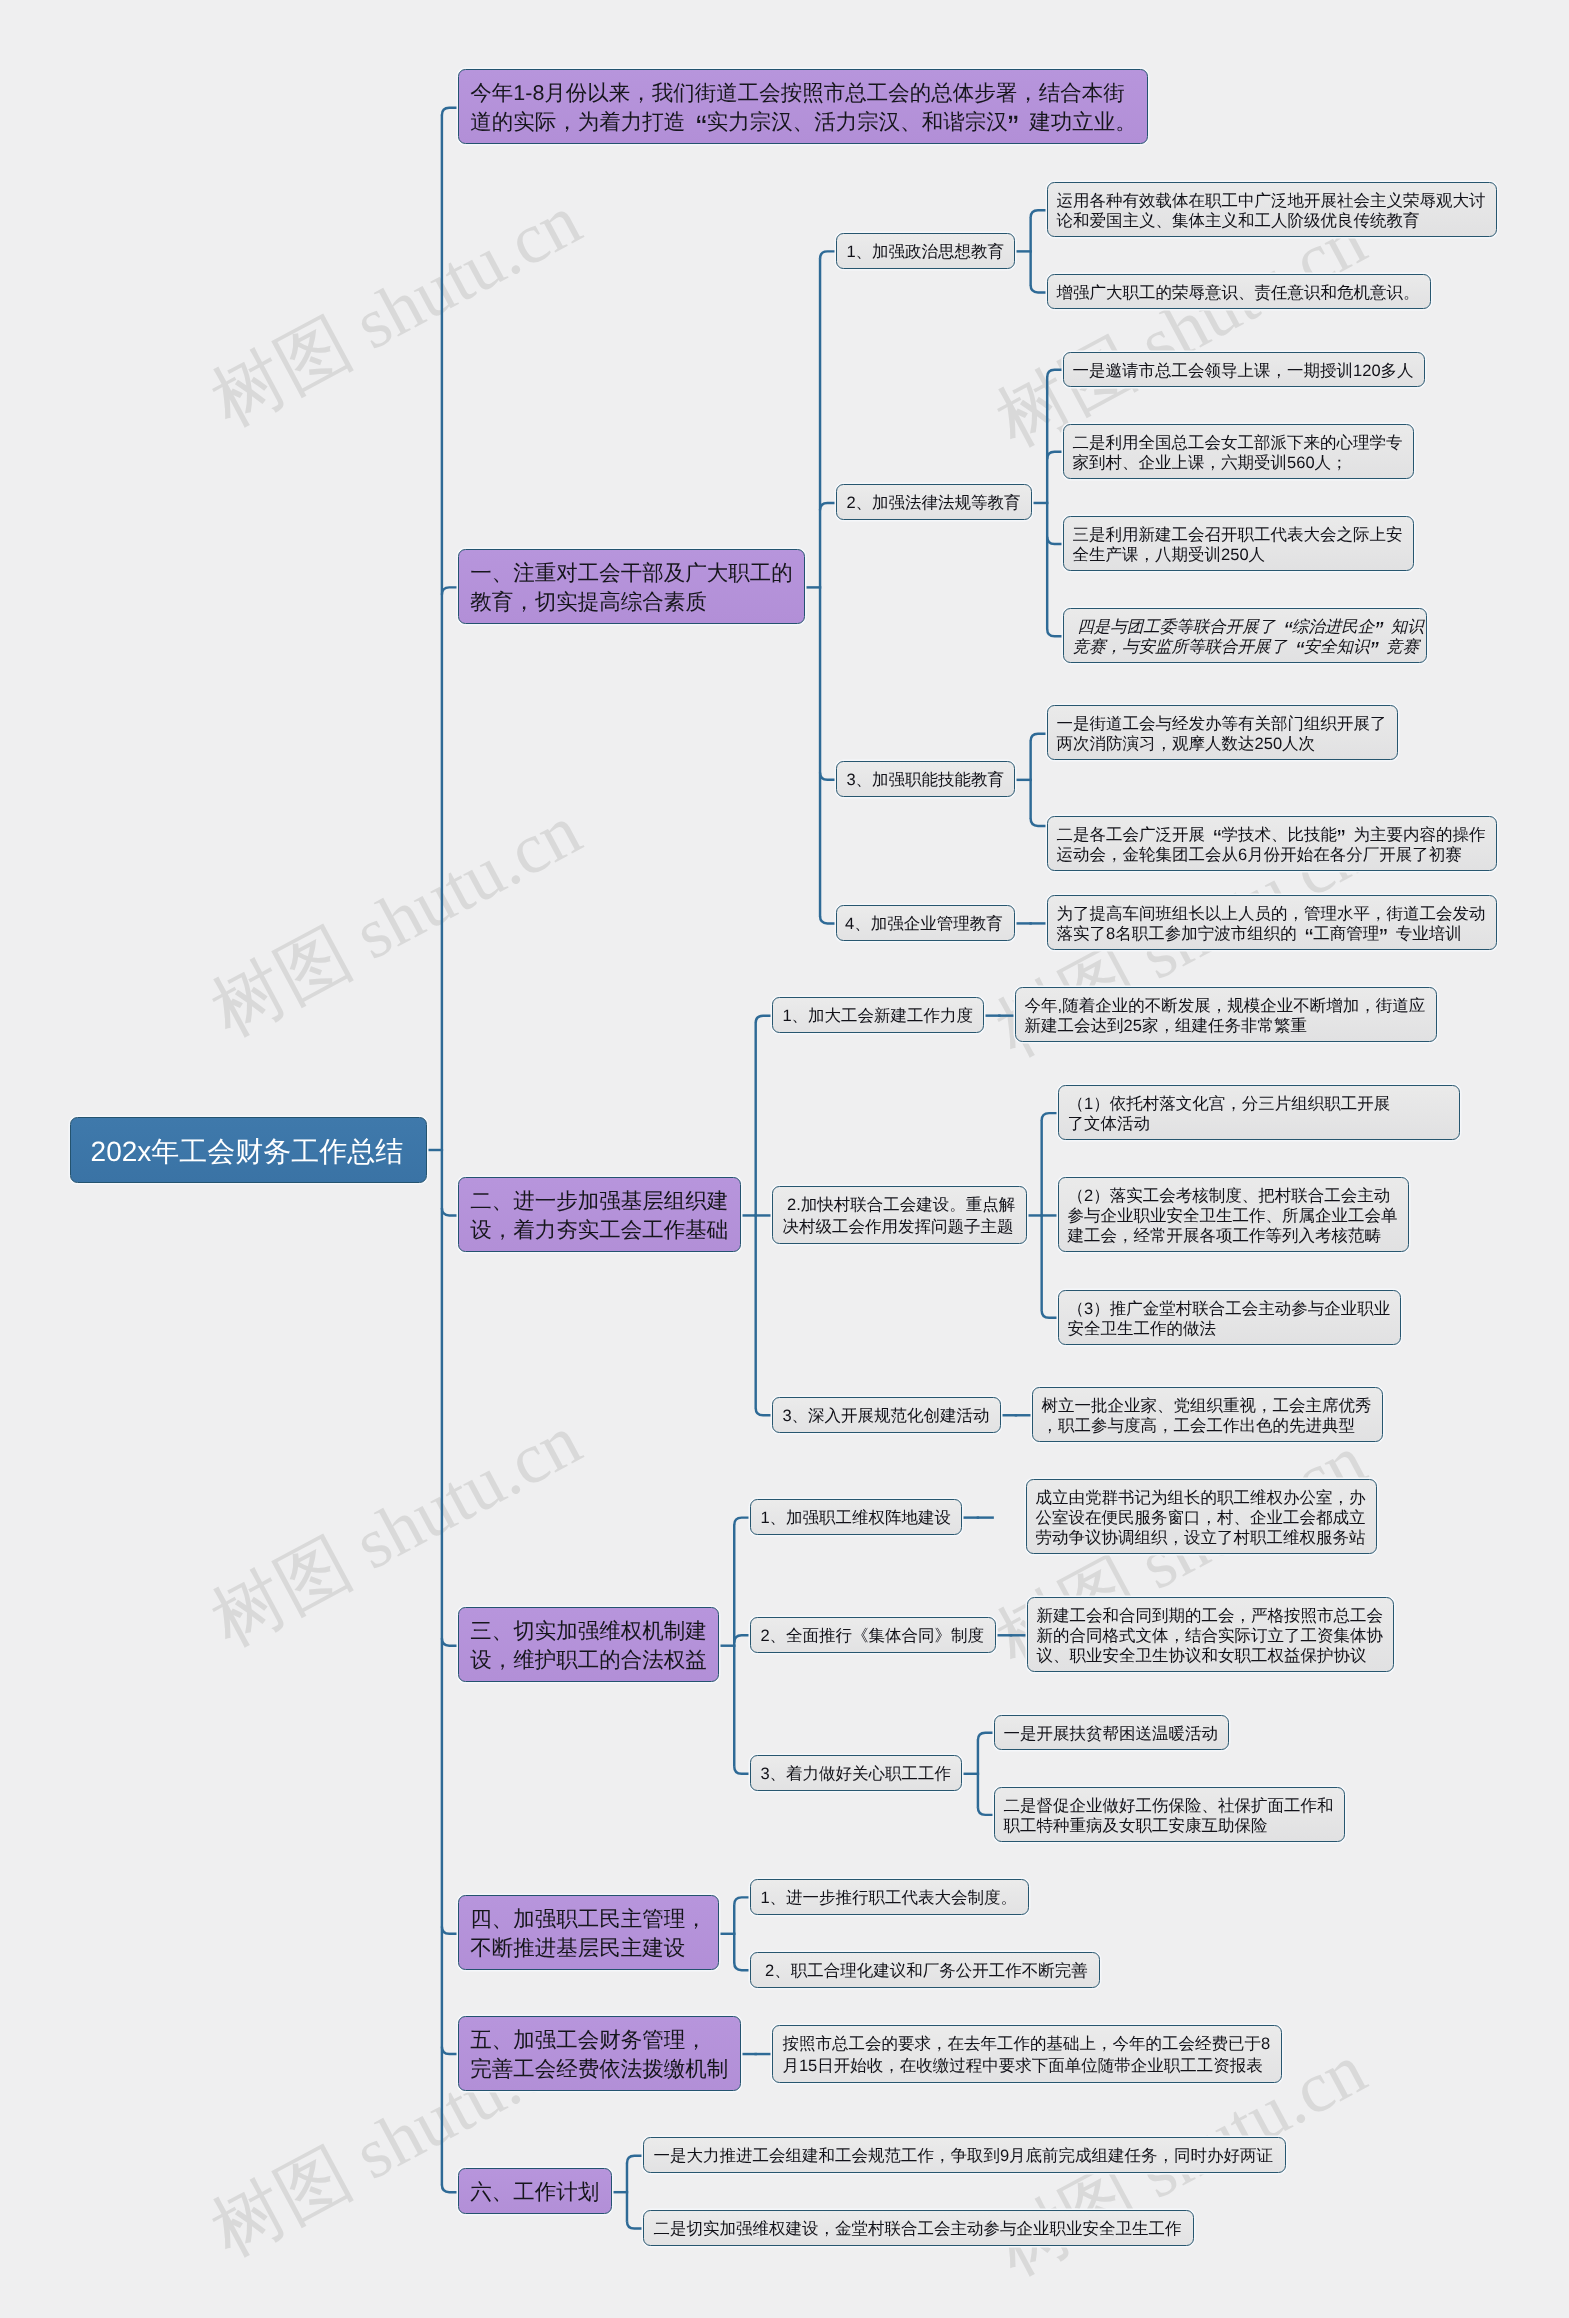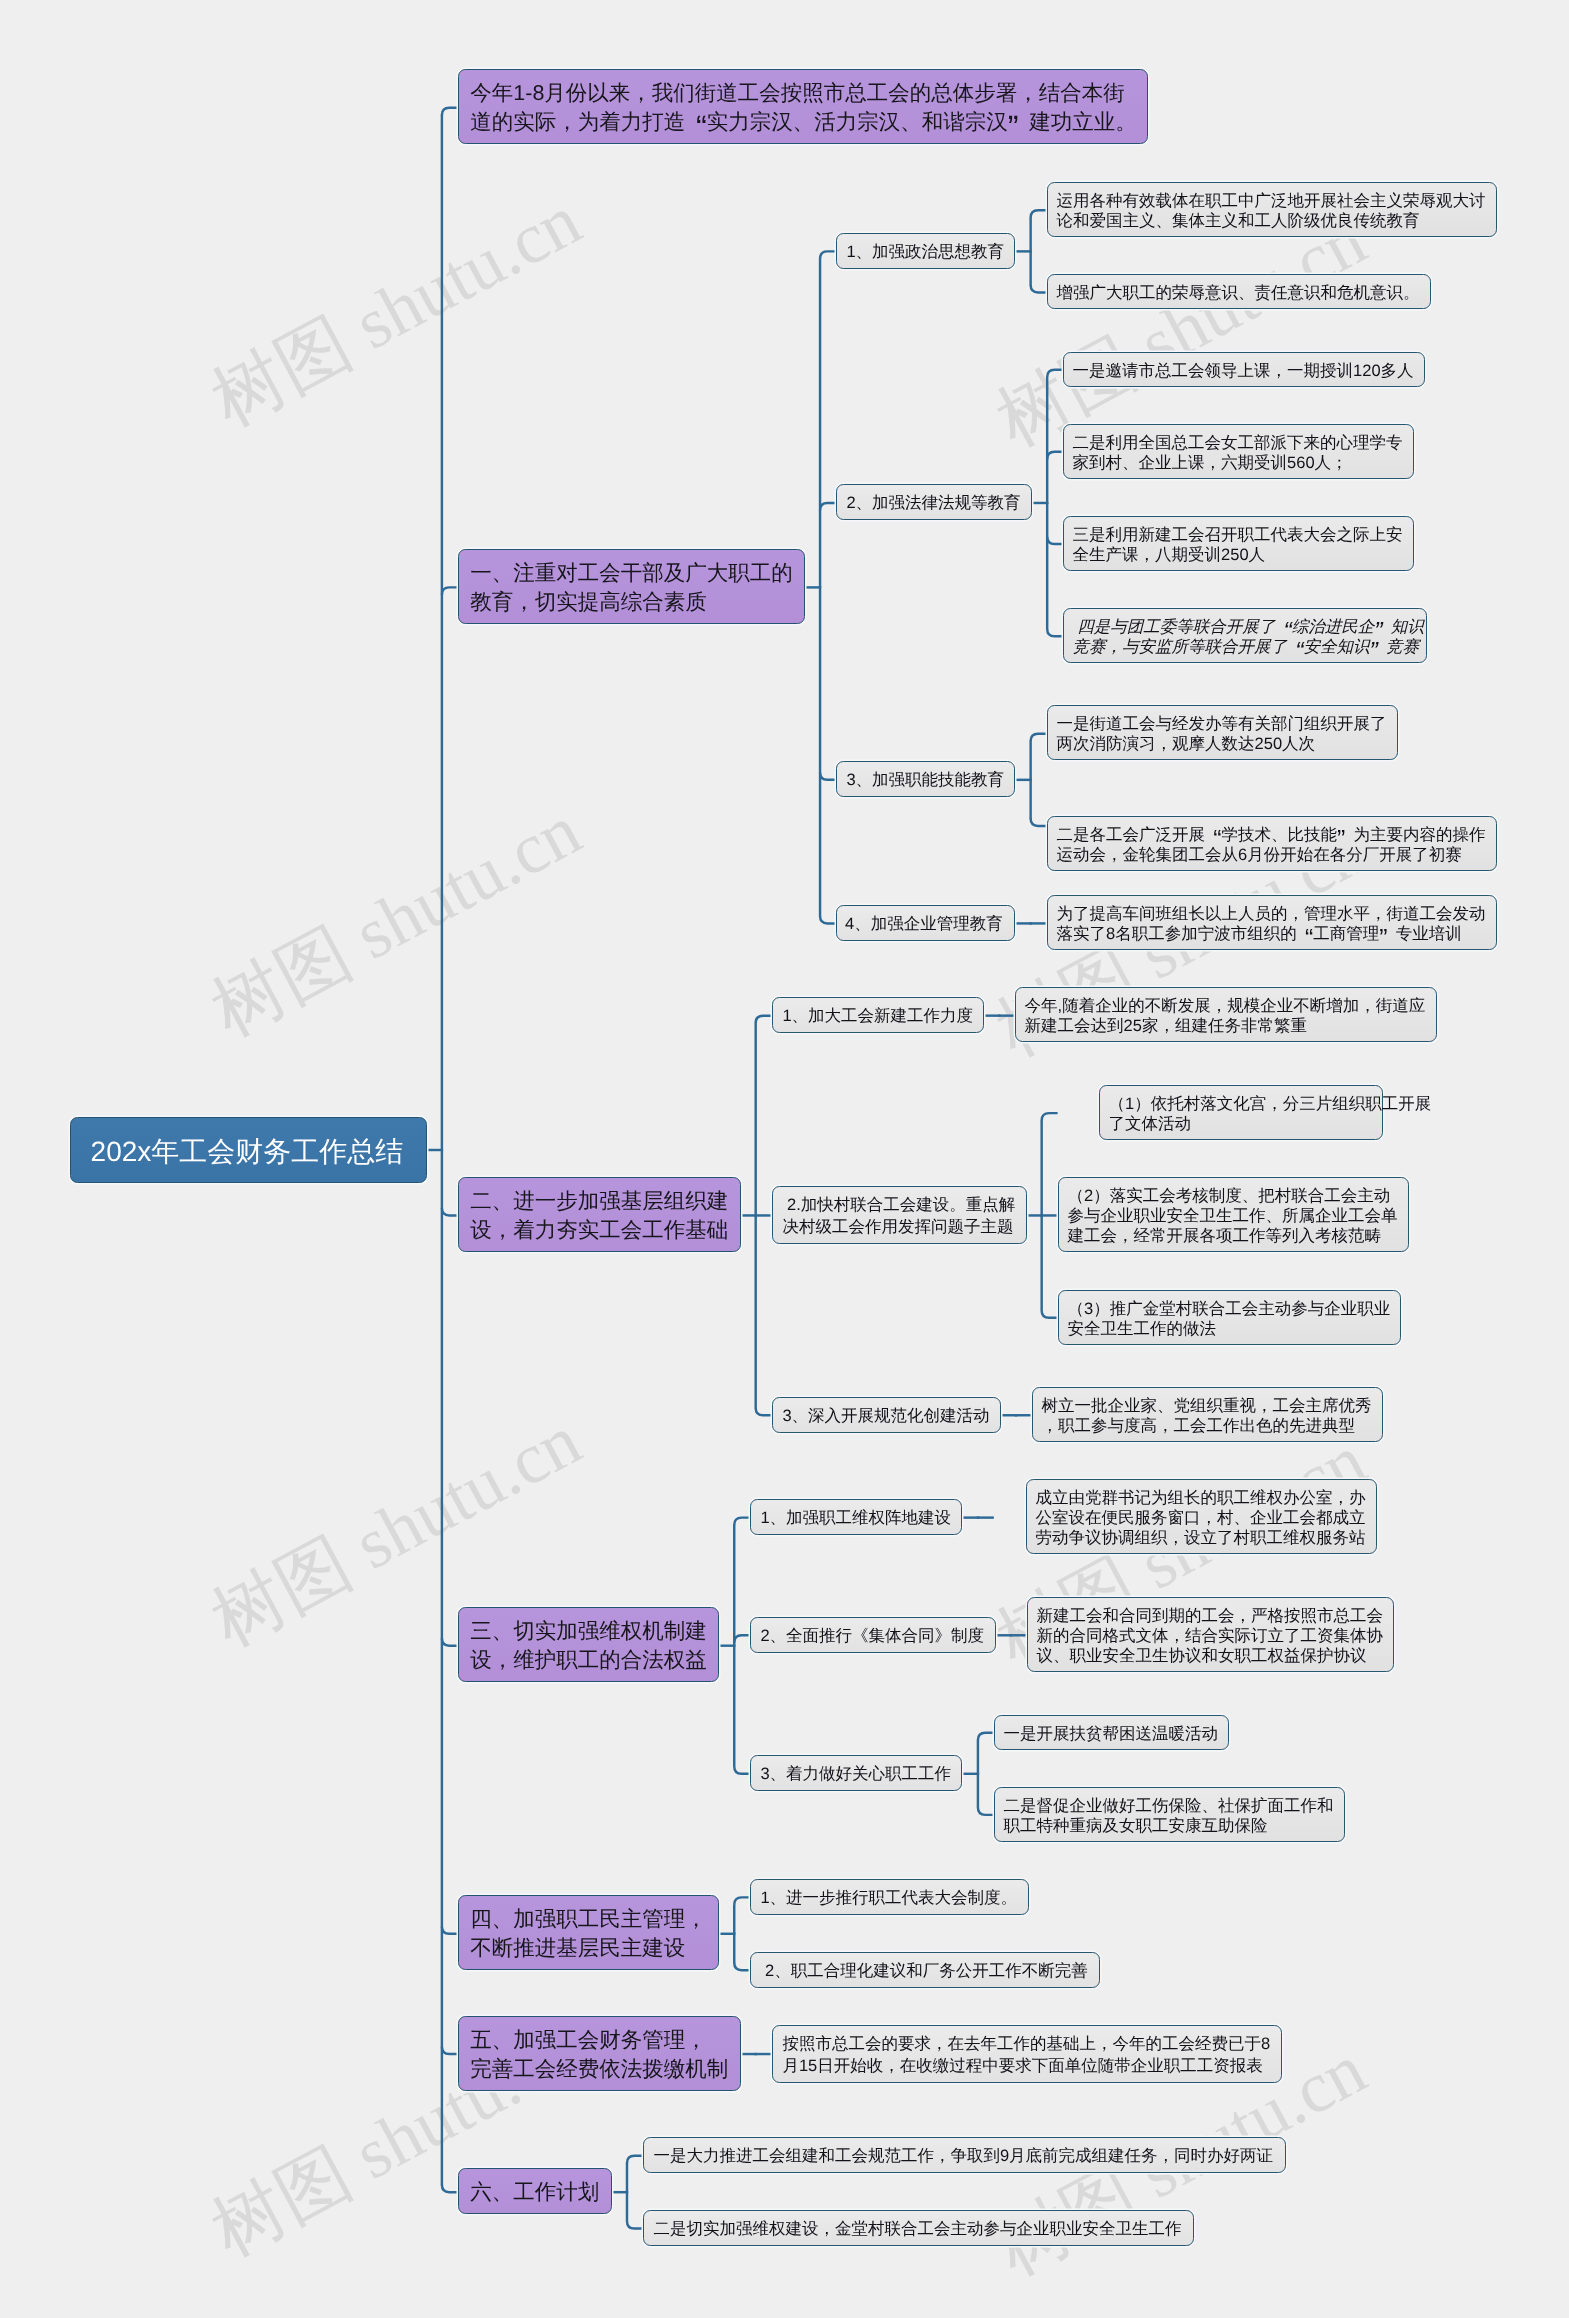--- a/index.html
+++ b/index.html
@@ -186,21 +186,21 @@
         <span class="ln">1、加大工会新建工作力度</span>
       </div>
       <div class="node lvl-3" title="今年,随着企业的不断发展，规模企业不断增加，街道应新建工会达到25家，组建任务非常繁重" style="left: 1015px; top: 987px; width: 422px;">
         <span class="ln">今年,随着企业的不断发展，规模企业不断增加，街道应</span>
         <span class="ln">新建工会达到25家，组建任务非常繁重</span>
       </div>
       <div class="node lvl-2" title=" 2.加快村联合工会建设。重点解决村级工会作用发挥问题子主题" style="left: 772px; top: 1186px; width: 255px;">
         <span class="ln"> 2.加快村联合工会建设。重点解</span>
         <span class="ln">决村级工会作用发挥问题子主题</span>
       </div>
-      <div class="node lvl-3" title="（1）依托村落文化宫，分三片组织职工开展了文体活动" style="left: 1058px; top: 1085px; width: 284px; margin-left: 41px;">
+      <div class="node lvl-3" title="（1）依托村落文化宫，分三片组织职工开展了文体活动" style="left: 1058px; top: 1085px; width: 402px;">
         <span class="ln">（1）依托村落文化宫，分三片组织职工开展</span>
         <span class="ln">了文体活动</span>
       </div>
       <div class="node lvl-3" title="（2）落实工会考核制度、把村联合工会主动参与企业职业安全卫生工作、所属企业工会单建工会，经常开展各项工作等列入考核范畴" style="left: 1058px; top: 1177px; width: 351px;">
         <span class="ln">（2）落实工会考核制度、把村联合工会主动</span>
         <span class="ln">参与企业职业安全卫生工作、所属企业工会单</span>
         <span class="ln">建工会，经常开展各项工作等列入考核范畴</span>
       </div>
       <div class="node lvl-3" title="（3）推广金堂村联合工会主动参与企业职业安全卫生工作的做法" style="left: 1058px; top: 1290px; width: 343px;">
         <span class="ln">（3）推广金堂村联合工会主动参与企业职业</span>

